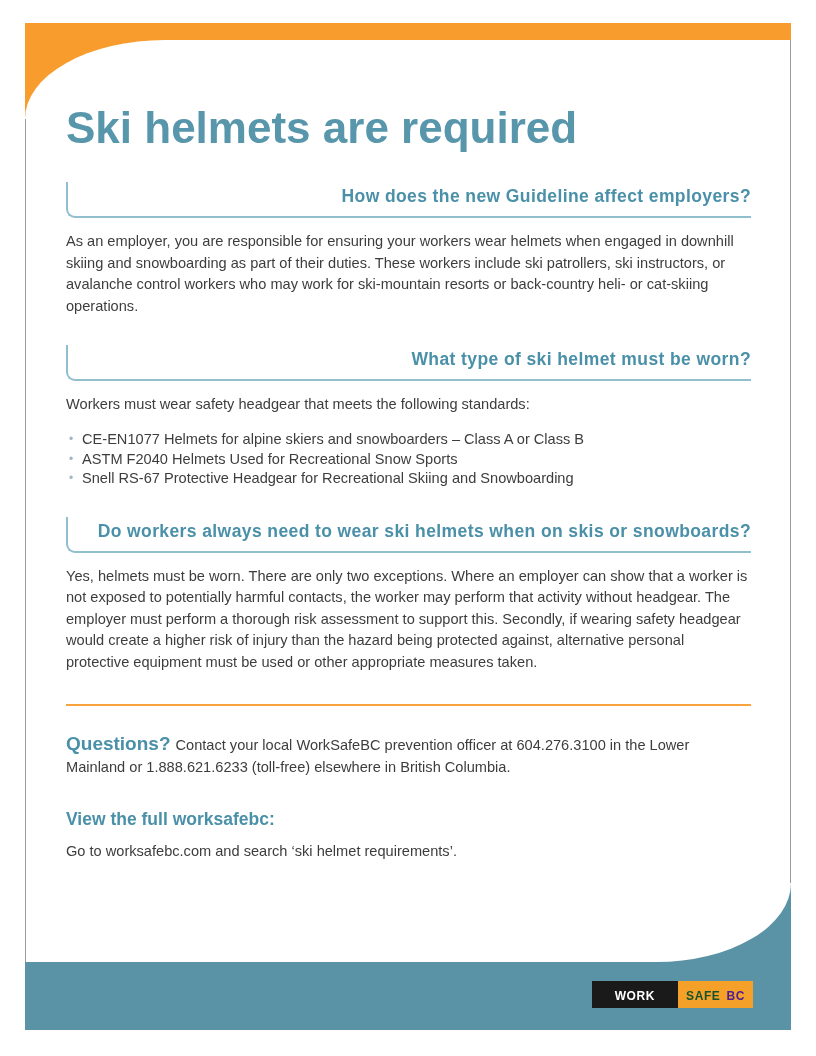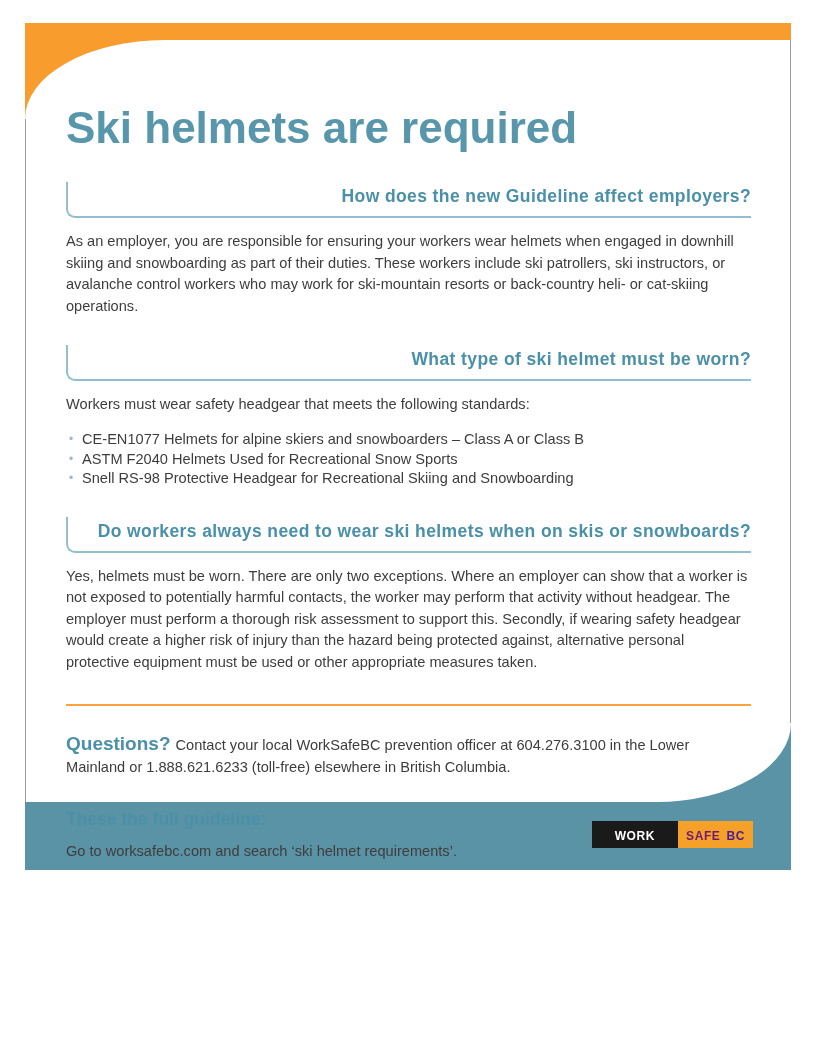--- a/index.html
+++ b/index.html
@@ -8,21 +8,21 @@
     width: 816px;
     height: 1056px;
     background: #ffffff;
     font-family: "Liberation Sans", "DejaVu Sans", sans-serif;
   }
   .page {
     position: absolute;
     left: 25px;
     top: 23px;
     width: 766px;
-    height: 847px;
+    height: 1007px;
     box-sizing: border-box;
     border: 1px solid #9b9b9b;
     background: #ffffff;
   }
   
   .orange-bar {
     position: absolute;
     top: -1px; left: -1px;
     width: calc(100% + 2px);
     height: 17px;
@@ -171,21 +171,21 @@
   }
   .logo-safebc {
     background: #F5A028;
     display: flex;
     align-items: center;
     padding: 0 8px;
     font-variant: small-caps;
     text-transform: lowercase;
     font-size: 17px;
   }
-  .logo-safe { color: #701a75; }
+  .logo-safe { color: #14532d; }
   .logo-bc { color: #4c1d95; margin-left: 6px; }
 </style>
 </head>
 <body>
 
 <div class="page">
 
   <div class="orange-bar"></div>
   <div class="orange-corner"></div>
   <div class="teal-band"></div>
@@ -210,36 +210,36 @@
       <div class="bullet-row">
         <span class="bullet-dot">•</span>
         <span>CE-EN1077 Helmets for alpine skiers and snowboarders – Class A or Class B</span>
       </div>
       <div class="bullet-row">
         <span class="bullet-dot">•</span>
         <span>ASTM F2040 Helmets Used for Recreational Snow Sports</span>
       </div>
       <div class="bullet-row">
         <span class="bullet-dot">•</span>
-        <span>Snell RS-98 Protective Headgear for Recreational Skiing and Snowboarding</span>
+        <span>Snell RS-67 Protective Headgear for Recreational Skiing and Snowboarding</span>
       </div>
     </div>
 
     <div class="section-head">
       <h2>Do workers always need to wear ski helmets when on skis or snowboards?</h2>
     </div>
     <p class="body-text section-body">Yes, helmets must be worn. There are only two exceptions. Where an employer can show that a worker is not exposed to potentially harmful contacts, the worker may perform that activity without headgear. The employer must perform a thorough risk assessment to support this. Secondly, if wearing safety headgear would create a higher risk of injury than the hazard being protected against, alternative personal protective equipment must be used or other appropriate measures taken.</p>
 
     <hr class="orange-rule">
 
     <p class="body-text questions">
       <span class="q-label">Questions?</span><span>Contact your local WorkSafeBC prevention officer at 604.276.3100 in the Lower Mainland or 1.888.621.6233 (toll-free) elsewhere in British Columbia.</span>
     </p>
 
-    <div class="guideline-head">These the full guideline:</div>
+    <div class="guideline-head">View the full worksafebc:</div>
     <p class="body-text guideline-body">Go to worksafebc.com and search ‘ski helmet requirements’.</p>
 
   </div>
 
   <div class="logo">
     <span class="logo-work">Work</span>
     <span class="logo-safebc">
       <span class="logo-safe">Safe</span>
       <span class="logo-bc">BC</span>
     </span>

